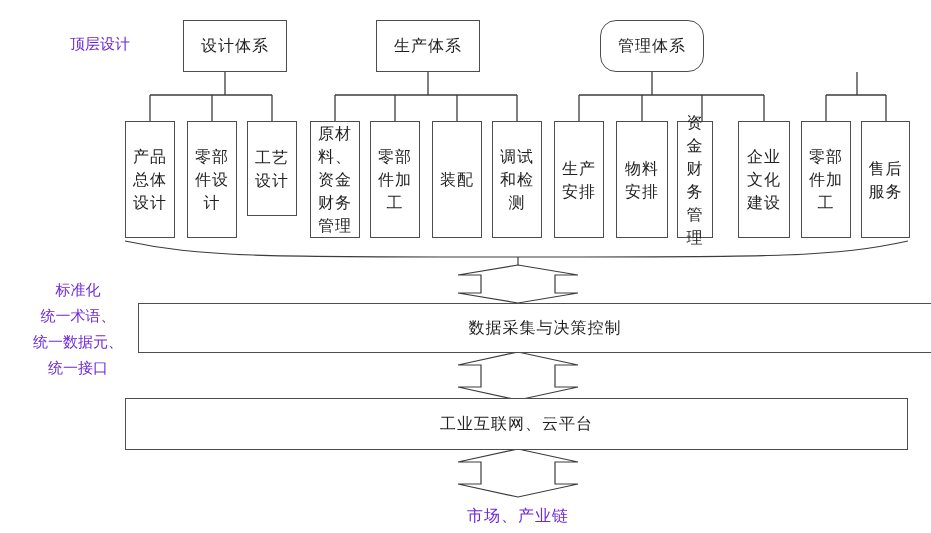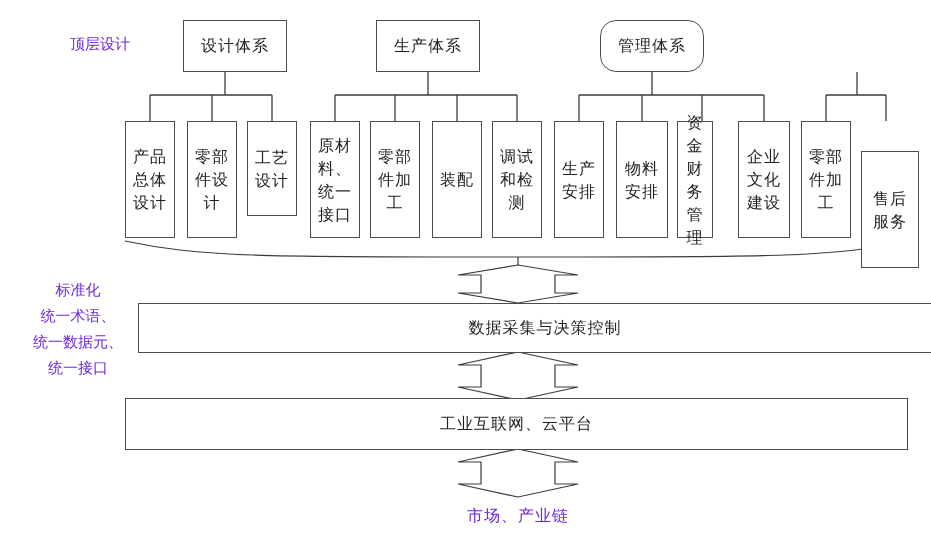--- a/index.html
+++ b/index.html
@@ -50,31 +50,31 @@
 统一接口</div>
 
   <div class="box sys-box" style="left:173px;top:20px;width:104px;height:52px;margin-left:10px;">设计体系</div>
   <div class="box sys-box" style="left:376px;top:20px;width:104px;height:52px;">生产体系</div>
   <div class="box sys-box" style="left:600px;top:20px;width:104px;height:52px;border-radius:16px;">管理体系</div>
 
   <div class="box col-box" style="left:125px;top:121px;width:50px;height:117px;">产品总体设计</div>
   <div class="box col-box" style="left:187px;top:121px;width:50px;height:117px;">零部件设计</div>
   <div class="box col-box" style="left:247px;top:121px;width:50px;height:95px;">工艺设计</div>
 
-  <div class="box col-box" style="left:310px;top:121px;width:50px;height:117px;">原材料、统一接口</div>
+  <div class="box col-box" style="left:310px;top:121px;width:50px;height:117px;">原材料、资金财务管理</div>
   <div class="box col-box" style="left:370px;top:121px;width:50px;height:117px;">零部件加工</div>
   <div class="box col-box" style="left:432px;top:121px;width:50px;height:117px;">装配</div>
   <div class="box col-box" style="left:492px;top:121px;width:50px;height:117px;">调试和检测</div>
 
   <div class="box col-box" style="left:554px;top:121px;width:50px;height:117px;">生产安排</div>
   <div class="box col-box" style="left:616px;top:121px;width:52px;height:117px;">物料安排</div>
   <div class="box col-box" style="left:677px;top:121px;width:36px;height:117px;">资金财务管理</div>
   <div class="box col-box" style="left:738px;top:121px;width:52px;height:117px;">企业文化建设</div>
 
   <div class="box col-box" style="left:801px;top:121px;width:50px;height:117px;">零部件加工</div>
-  <div class="box col-box" style="left:861px;top:121px;width:58px;height:117px;margin-top:30px;">售后服务</div>
+  <div class="box col-box" style="left:861px;top:121px;width:49px;height:117px;">售后服务</div>
 
   <div class="box wide-box" style="left:138px;top:303px;width:814px;height:50px;">数据采集与决策控制</div>
   <div class="box wide-box" style="left:125px;top:398px;width:783px;height:52px;">工业互联网、云平台</div>
 
   <div class="float-label" style="left:418px;top:506px;width:200px;font-size:16px;letter-spacing:1px;">市场、产业链</div>
 
 </div>
 
 </body></html>

